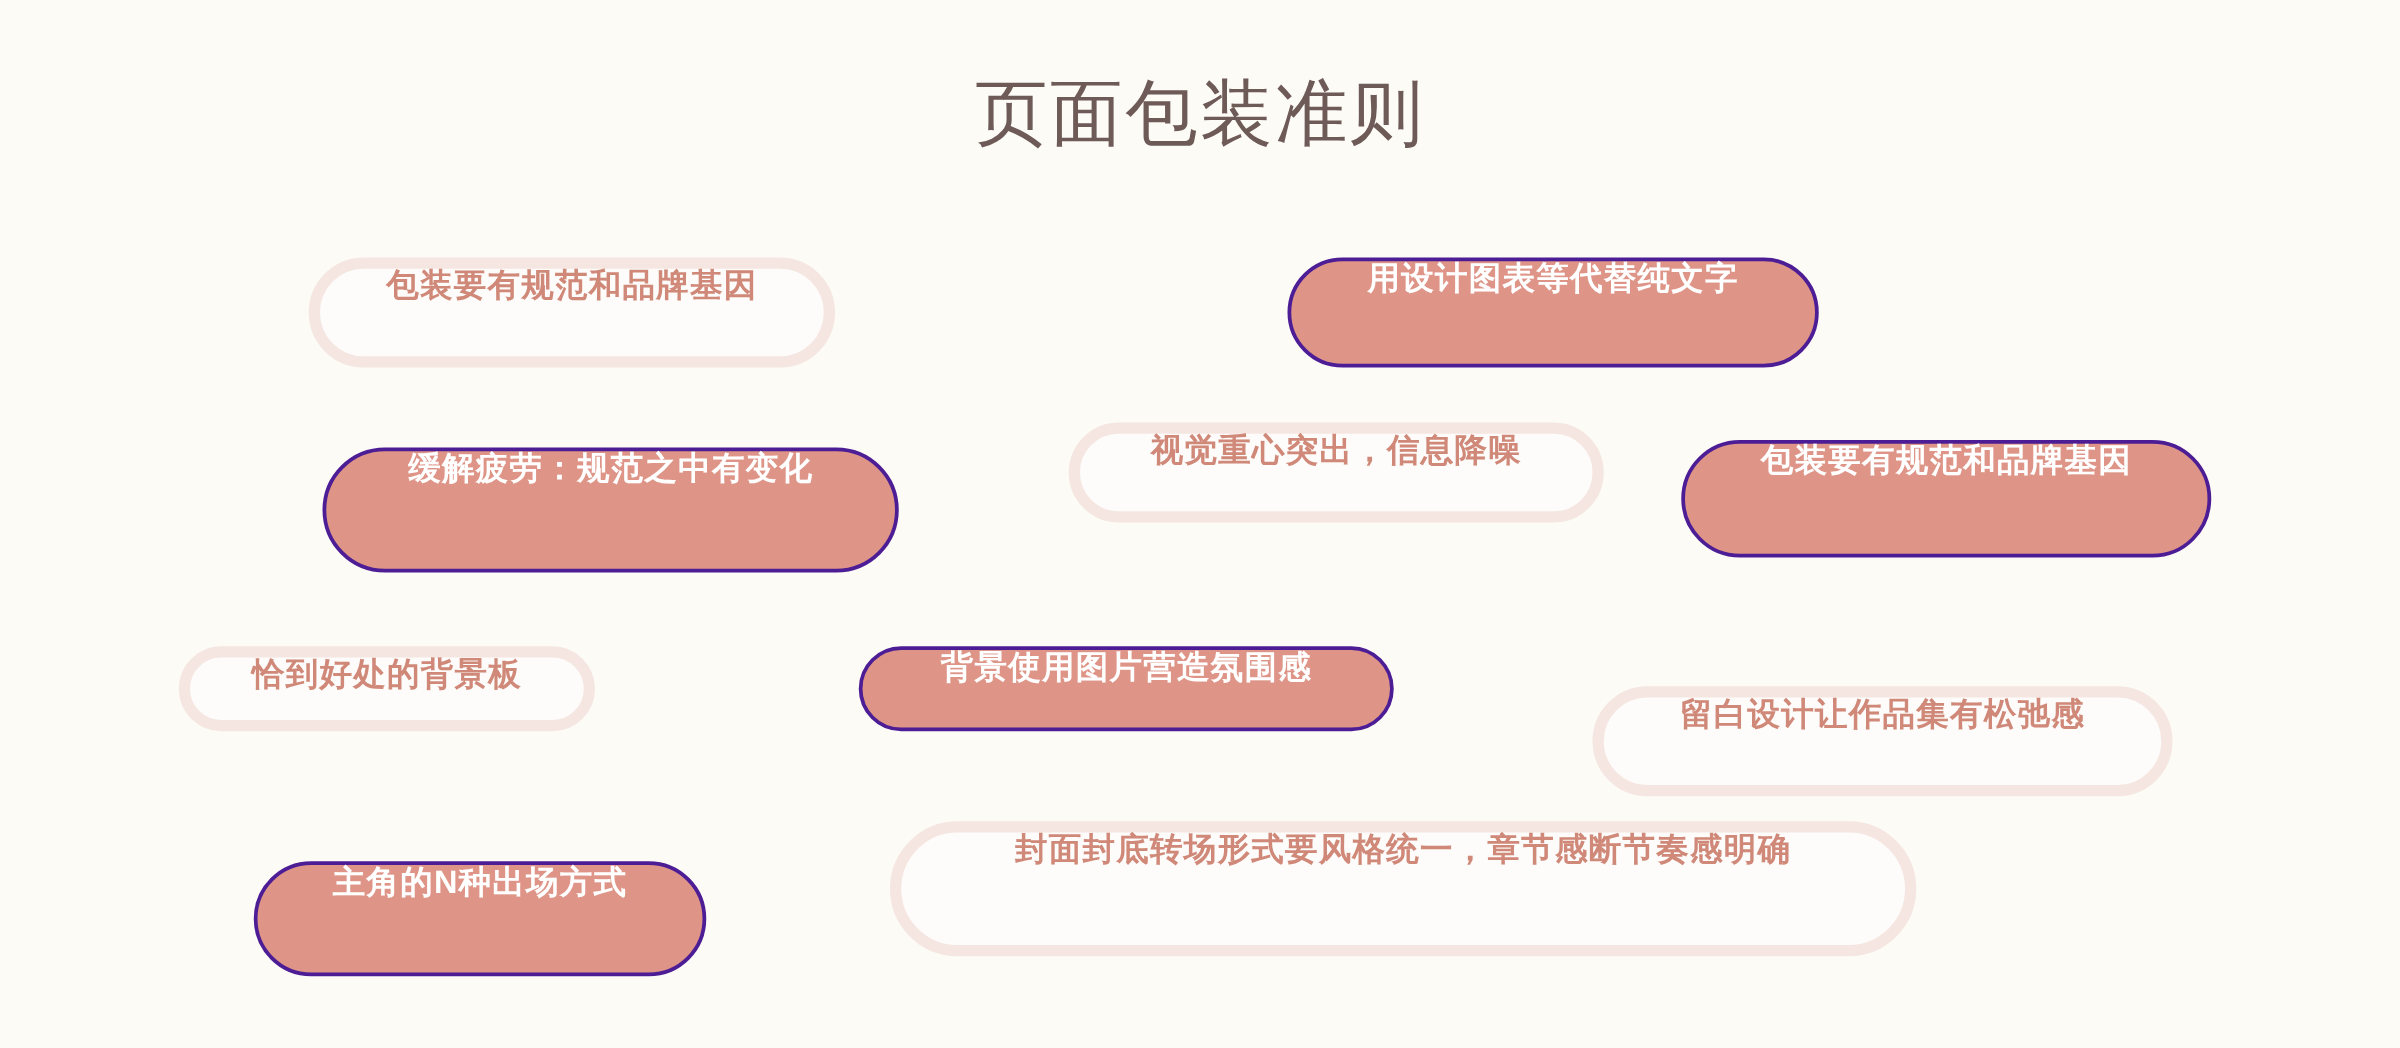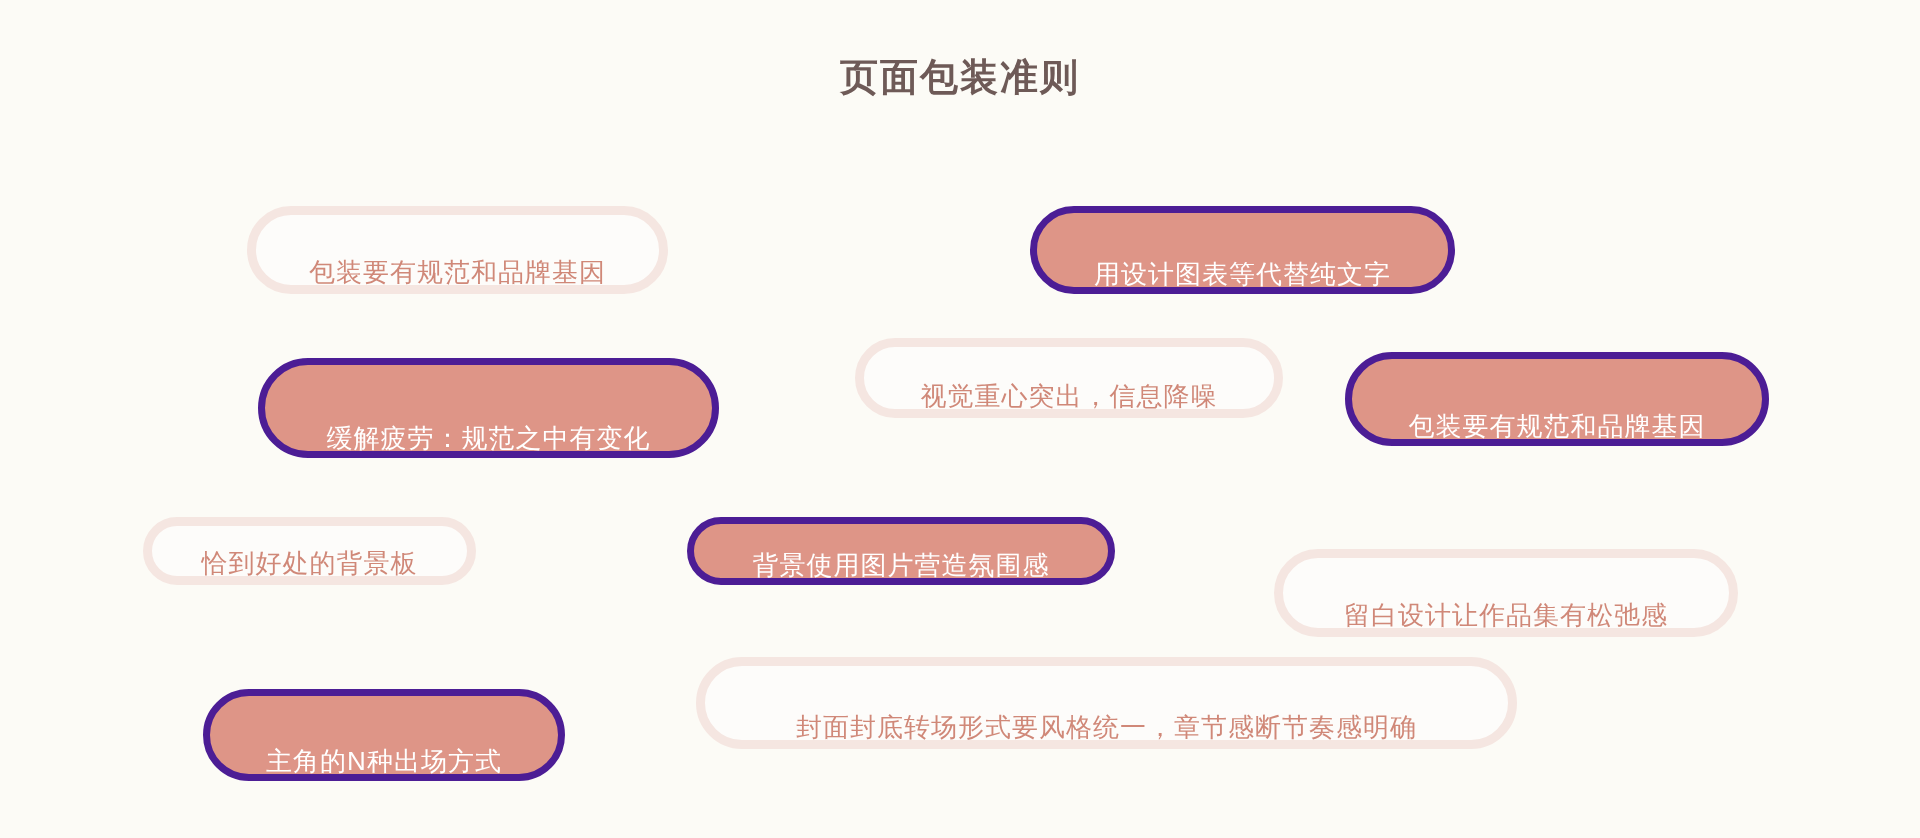--- a/index.html
+++ b/index.html
@@ -18,47 +18,47 @@
     width: 1920px;
     height: 838px;
     background: #FCFBF6;
   }
   #page-title {
     position: absolute;
     left: 0;
     top: 52px;
     width: 1920px;
     text-align: center;
-    font-size: 38px;
-    font-weight: 700;
+    font-size: 58px;
+    font-weight: 400;
     letter-spacing: 2px;
     color: #6E5A57;
     white-space: nowrap;
   }
   .pill {
     position: absolute;
     display: flex;
-    align-items: flex-end;
+    align-items: flex-start;
     justify-content: center;
     box-sizing: border-box;
     border-radius: 999px;
     font-size: 26px;
-    font-weight: 400;
+    font-weight: 700;
     letter-spacing: 1px;
     white-space: nowrap;
     line-height: 1;
   }
   .pill.outline {
     background: #FDFCFA;
     border: 9px solid #F5E6E1;
     color: #D08878;
   }
   .pill.filled {
     background: #DE9587;
-    border: 7px solid #4c1d95;
+    border: 3px solid #4c1d95;
     color: #FFFFFF;
   }
 </style>
 </head>
 <body>
 
 <div id="board">
 
   <div id="page-title">页面包装准则</div>
 
@@ -83,18 +83,18 @@
       </div>
       <div class="pill filled" style="left: 687px; top: 517px; width: 428px; height: 68px;">
         <span>背景使用图片营造氛围感</span>
       </div>
       <div class="pill outline" style="left: 1274px; top: 517px; width: 464px; height: 88px; margin-top: 32px;">
         <span>留白设计让作品集有松弛感</span>
       </div>
       <div class="pill filled" style="left: 203px; top: 661px; width: 362px; height: 92px; margin-top: 28px;">
         <span>主角的N种出场方式</span>
       </div>
-      <div class="pill outline" style="left: 696px; top: 657px; width: 821px; height: 92px;">
+      <div class="pill outline" style="left: 712px; top: 657px; width: 821px; height: 108px;">
         <span>封面封底转场形式要风格统一，章节感断节奏感明确</span>
       </div>
     </div>
 
 </div>
 
 </body></html>

